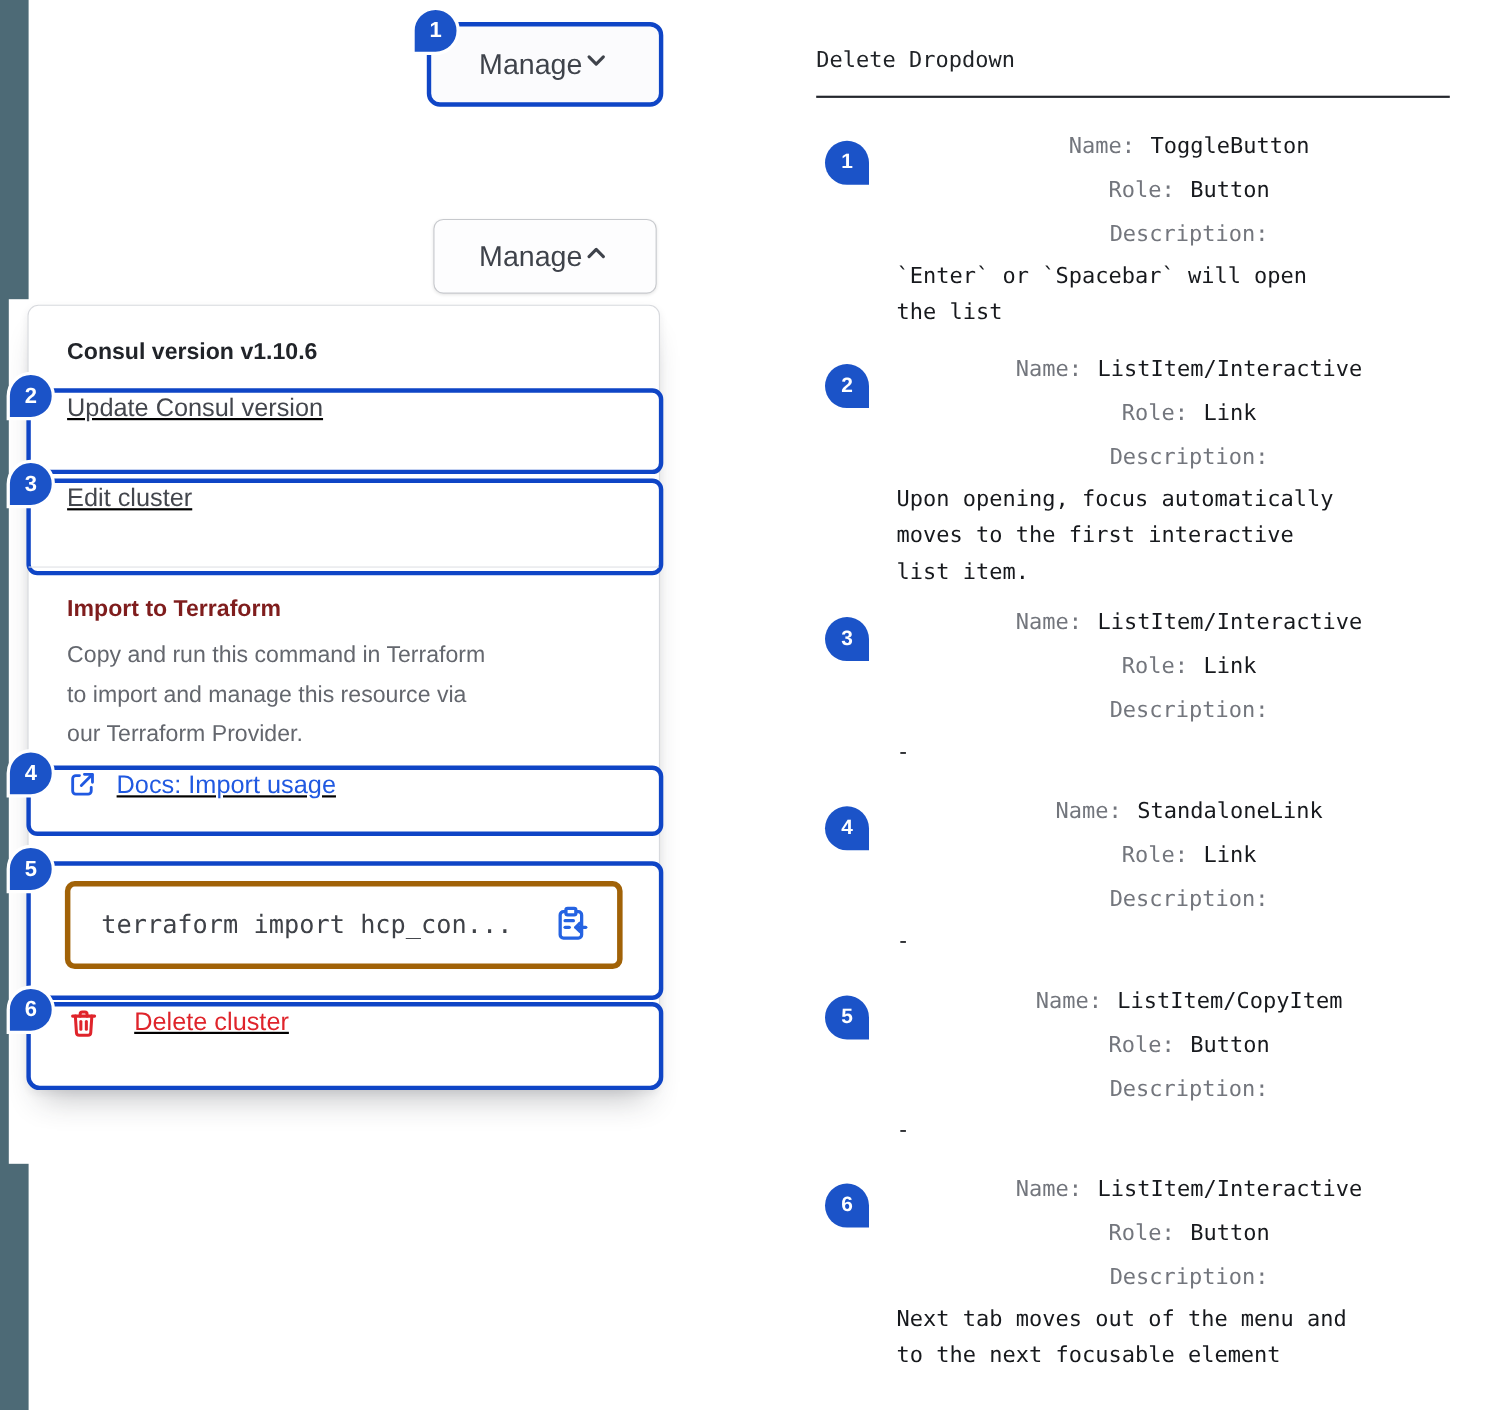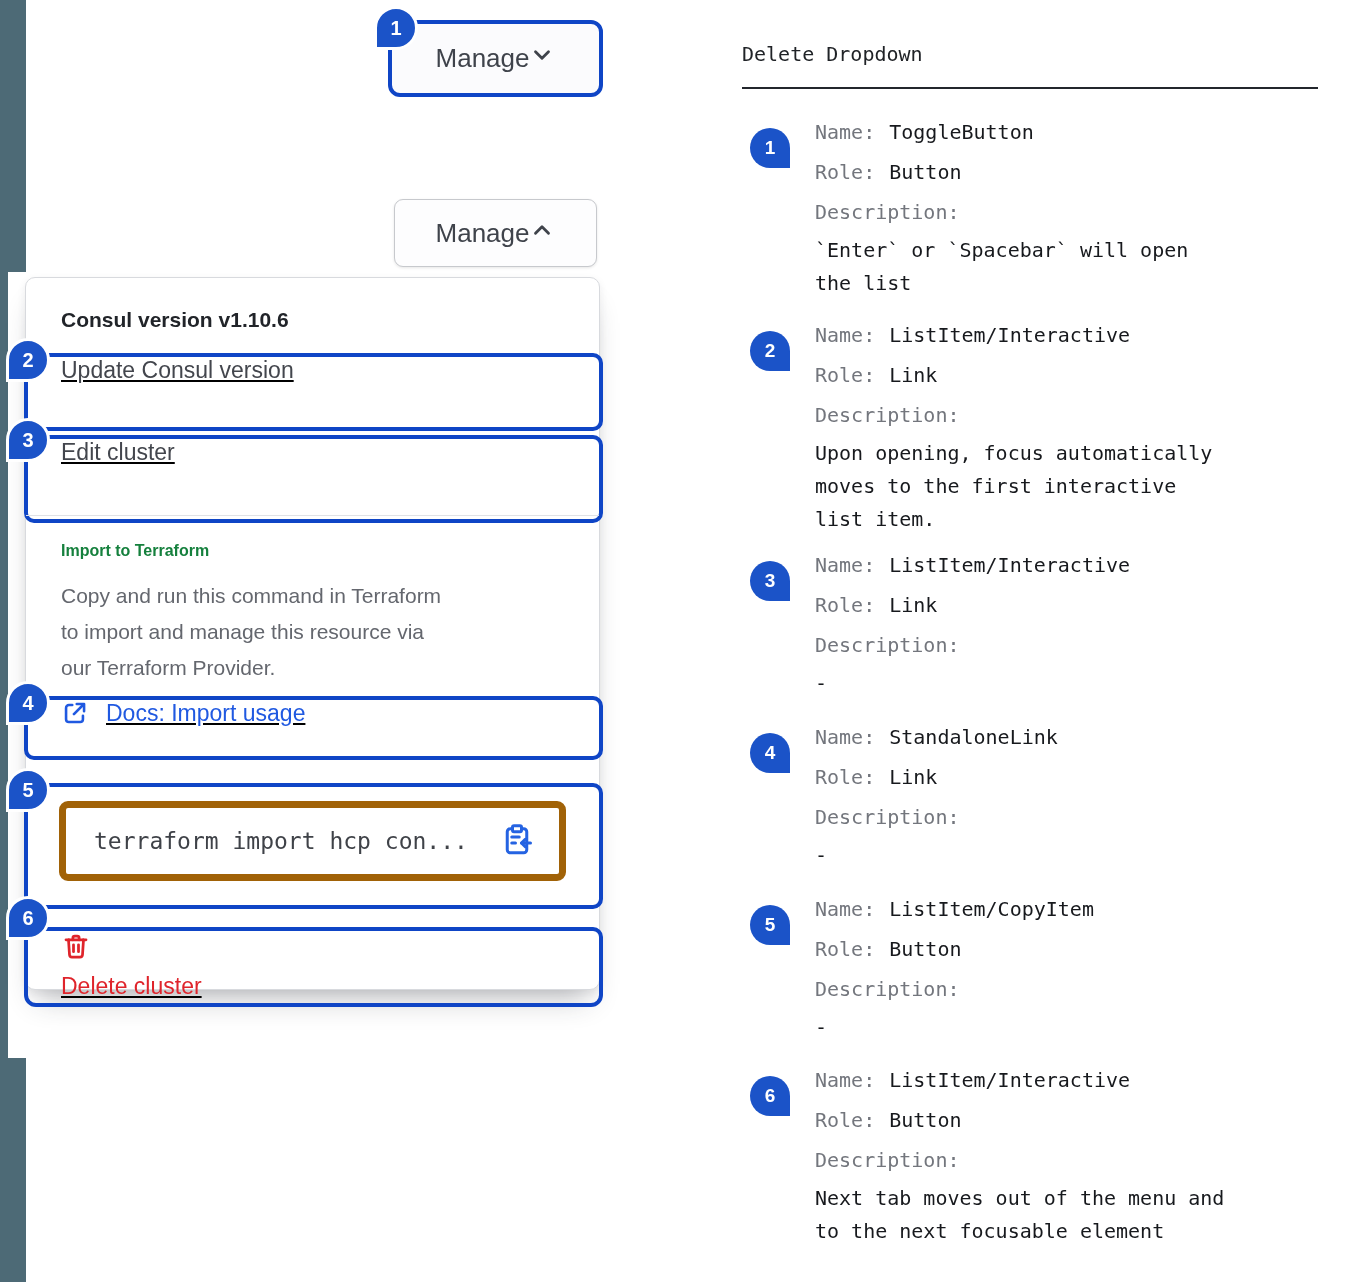--- a/index.html
+++ b/index.html
@@ -22,31 +22,31 @@
   .menu{position:absolute;left:25px;top:277px;width:575px;height:713px;background:#ffffff;
         border:1px solid #d8dade;border-radius:10px;box-sizing:border-box;
         box-shadow:0 20px 28px -12px rgba(35,40,50,.30),0 3px 8px rgba(35,40,50,.08);}
   .menu-title{position:absolute;left:35px;top:30px;font-size:21px;font-weight:700;color:#212429;}
   .ring{position:absolute;left:-2px;width:579px;border:4px solid #0f45c6;border-radius:10px;
         box-sizing:border-box;display:flex;align-items:flex-start;background:transparent;text-decoration:underline;}
   #ring-update{top:75px;height:78px;}
   #ring-edit{top:157px;height:88px;}
   #ring-docs{top:418px;height:64px;gap:18px;padding-left:33px;}
   #ring-code{top:505px;height:126px;}
-  #ring-delete{top:649px;height:80px;gap:8px;padding-left:33px;
-               border-bottom-left-radius:12px;border-bottom-right-radius:12px;flex-direction:column;}
+  #ring-delete{top:633px;height:80px;gap:31px;padding-left:33px;
+               border-bottom-left-radius:12px;border-bottom-right-radius:12px;}
   .menu-item-label{padding-left:33px;font-size:23px;color:#43464d;}
   #ring-docs .link-label{font-size:23px;font-weight:500;color:#2059e1;padding-left:0;}
   #ring-delete .danger-label{font-size:23px;font-weight:500;color:#df242b;padding-left:0;}
   .menu-divider{position:absolute;top:237px;left:0;width:100%;height:1px;background:#e0e2e6;}
-  .section-title{position:absolute;left:35px;top:264px;font-size:16px;font-weight:700;color:#15803d;}
+  .section-title{position:absolute;left:35px;top:264px;font-size:21px;font-weight:700;color:#7f1d1d;}
   .section-desc{position:absolute;left:35px;top:300px;width:525px;font-size:21px;line-height:36px;
                 color:#64676e;white-space:pre-line;}
   .code-field{position:absolute;left:31px;top:14px;right:33px;height:80px;box-sizing:border-box;
-              border:7px solid #a16207;border-radius:9px;background:#ffffff;display:flex;
+              border:5px solid #a16207;border-radius:9px;background:#ffffff;display:flex;
               align-items:center;padding:0 24px 0 28px;}
   .code-text{flex:1;font-family:"DejaVu Sans Mono",monospace;font-size:23px;color:#3f4248;
              white-space:nowrap;overflow:hidden;}
   .copy-btn{flex:0 0 auto;width:36px;height:36px;display:flex;align-items:center;justify-content:center;
             background:none;border:none;padding:0;cursor:pointer;}
 
   
   .fbadge{position:absolute;width:44px;height:44px;background:#1b53c8;border:3px solid #ffffff;
           box-sizing:border-box;border-radius:50% 50% 50% 0;color:#ffffff;display:flex;
           align-items:center;justify-content:center;font-size:20px;font-weight:700;z-index:6;}
@@ -65,21 +65,21 @@
   .panel-item:nth-of-type(1){top:112px;}
   .panel-item:nth-of-type(2){top:315px;}
   .panel-item:nth-of-type(3){top:545px;}
   .panel-item:nth-of-type(4){top:717px;}
   .panel-item:nth-of-type(5){top:889px;}
   .panel-item:nth-of-type(6){top:1060px;}
   .pbadge{position:absolute;left:8px;top:16px;width:40px;height:40px;background:#1b53c8;
           border-radius:50% 50% 0 50%;color:#ffffff;display:flex;align-items:center;
           justify-content:center;font-family:"Liberation Sans",sans-serif;font-size:19px;font-weight:700;}
   .ptext{margin-left:73px;font-family:"DejaVu Sans Mono",monospace;font-size:20px;}
-  .prow{line-height:40px;white-space:nowrap;}
+  .prow{line-height:40px;white-space:nowrap;text-align:center;}
   .plabel{color:#73767d;}
   .pvalue{color:#17191d;margin-left:14px;}
   .pdesc{margin-top:2px;line-height:33px;color:#17191d;white-space:pre-line;}
 </style>
 </head>
 <body>
 
 <div id="canvas">
 
   <div class="side-strip"></div>

